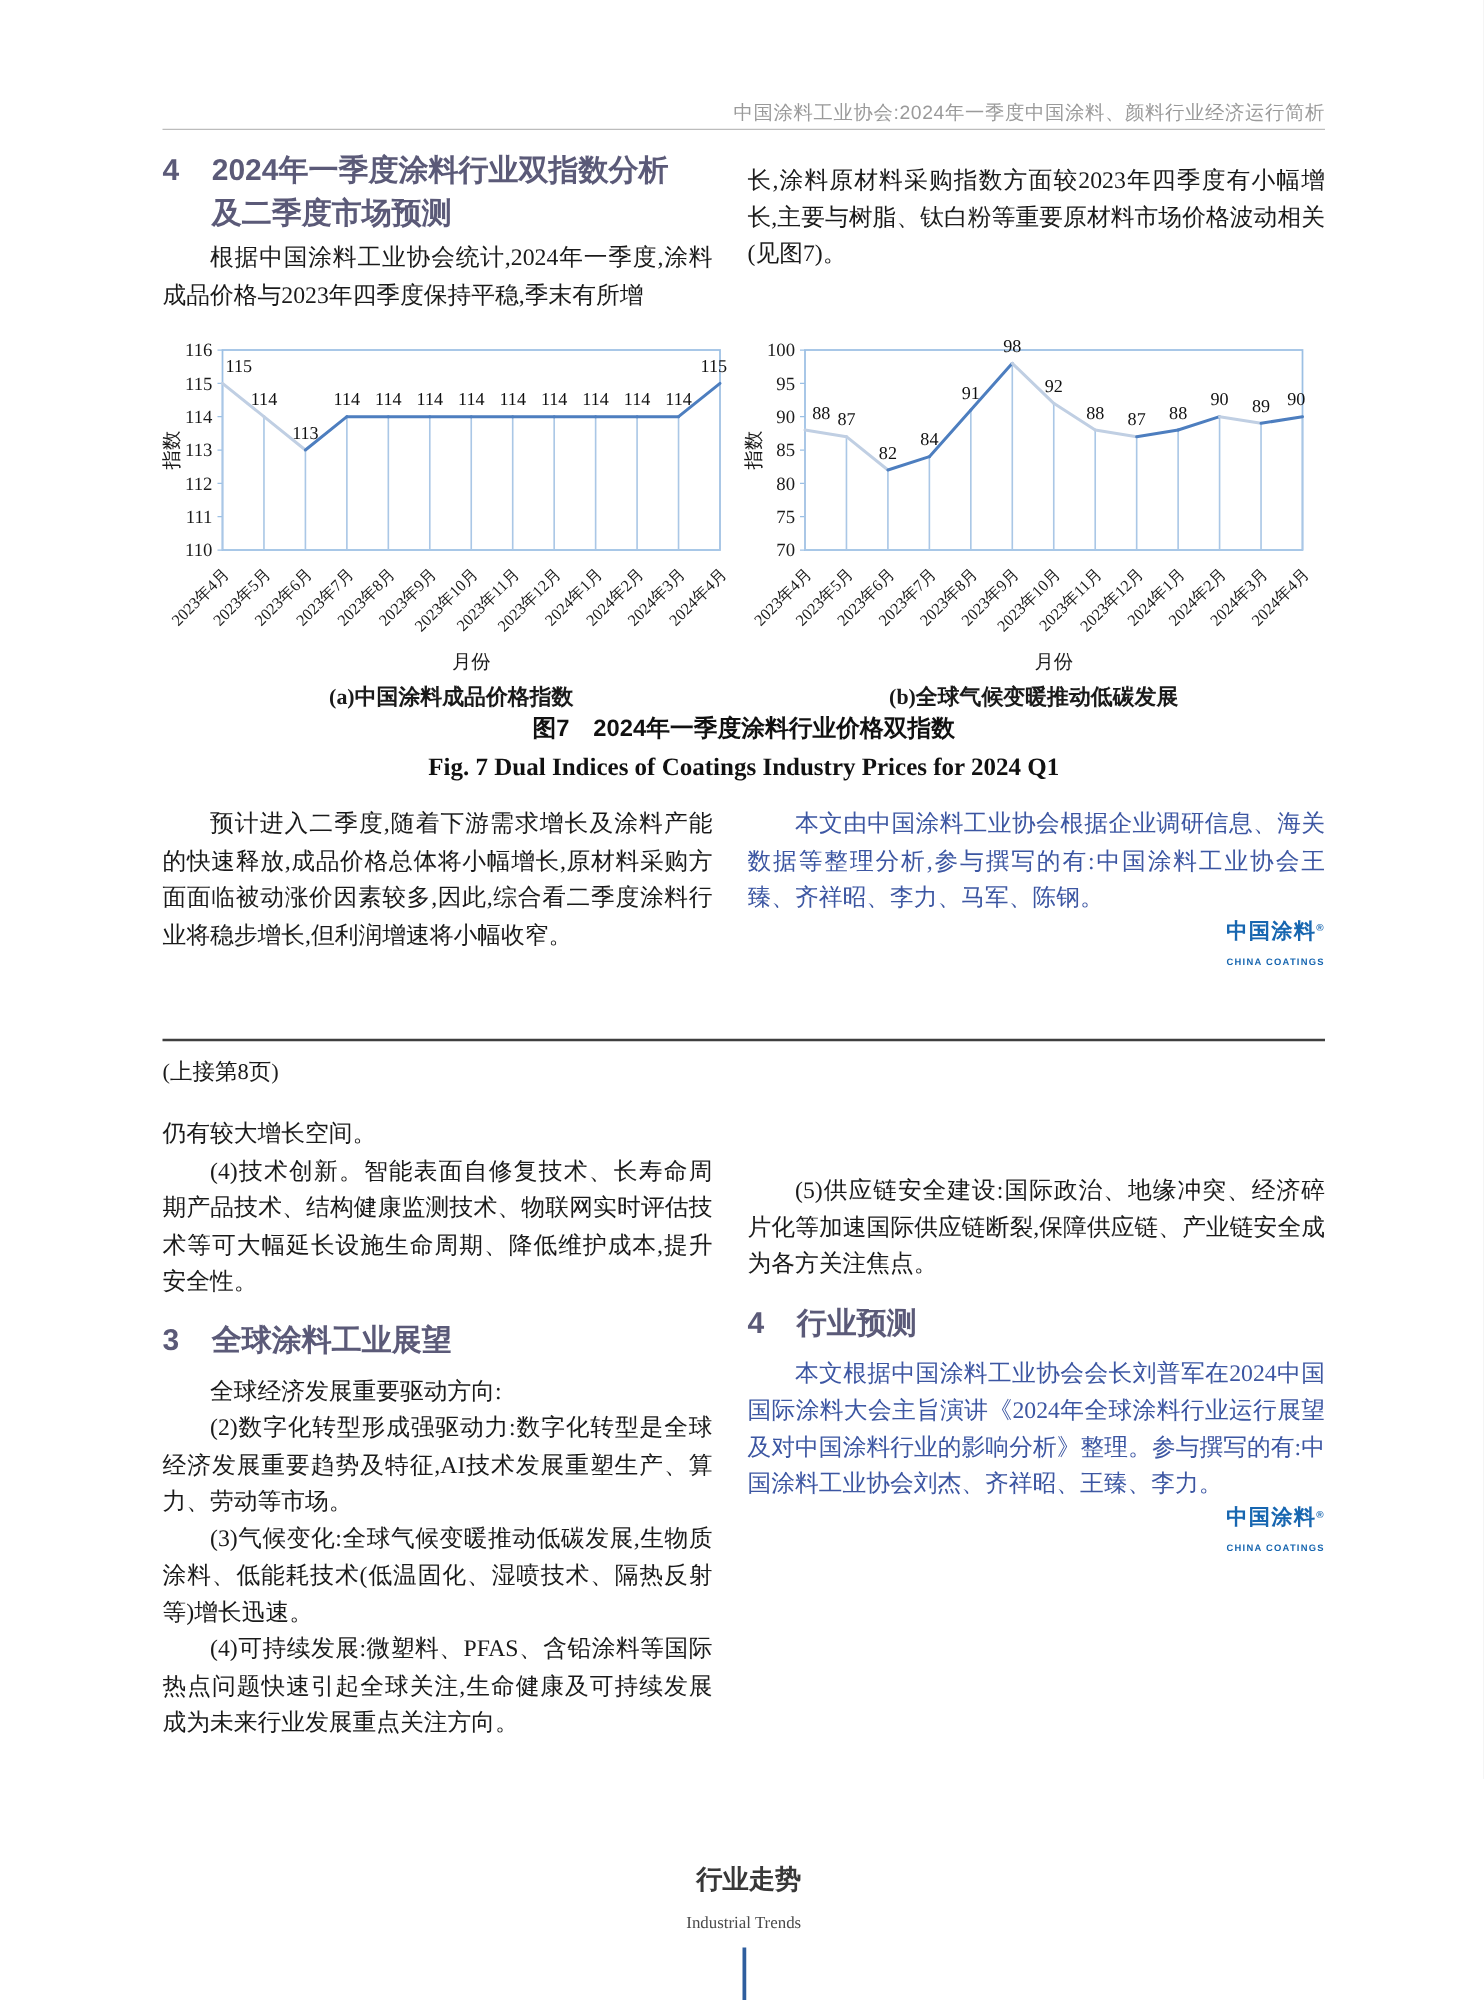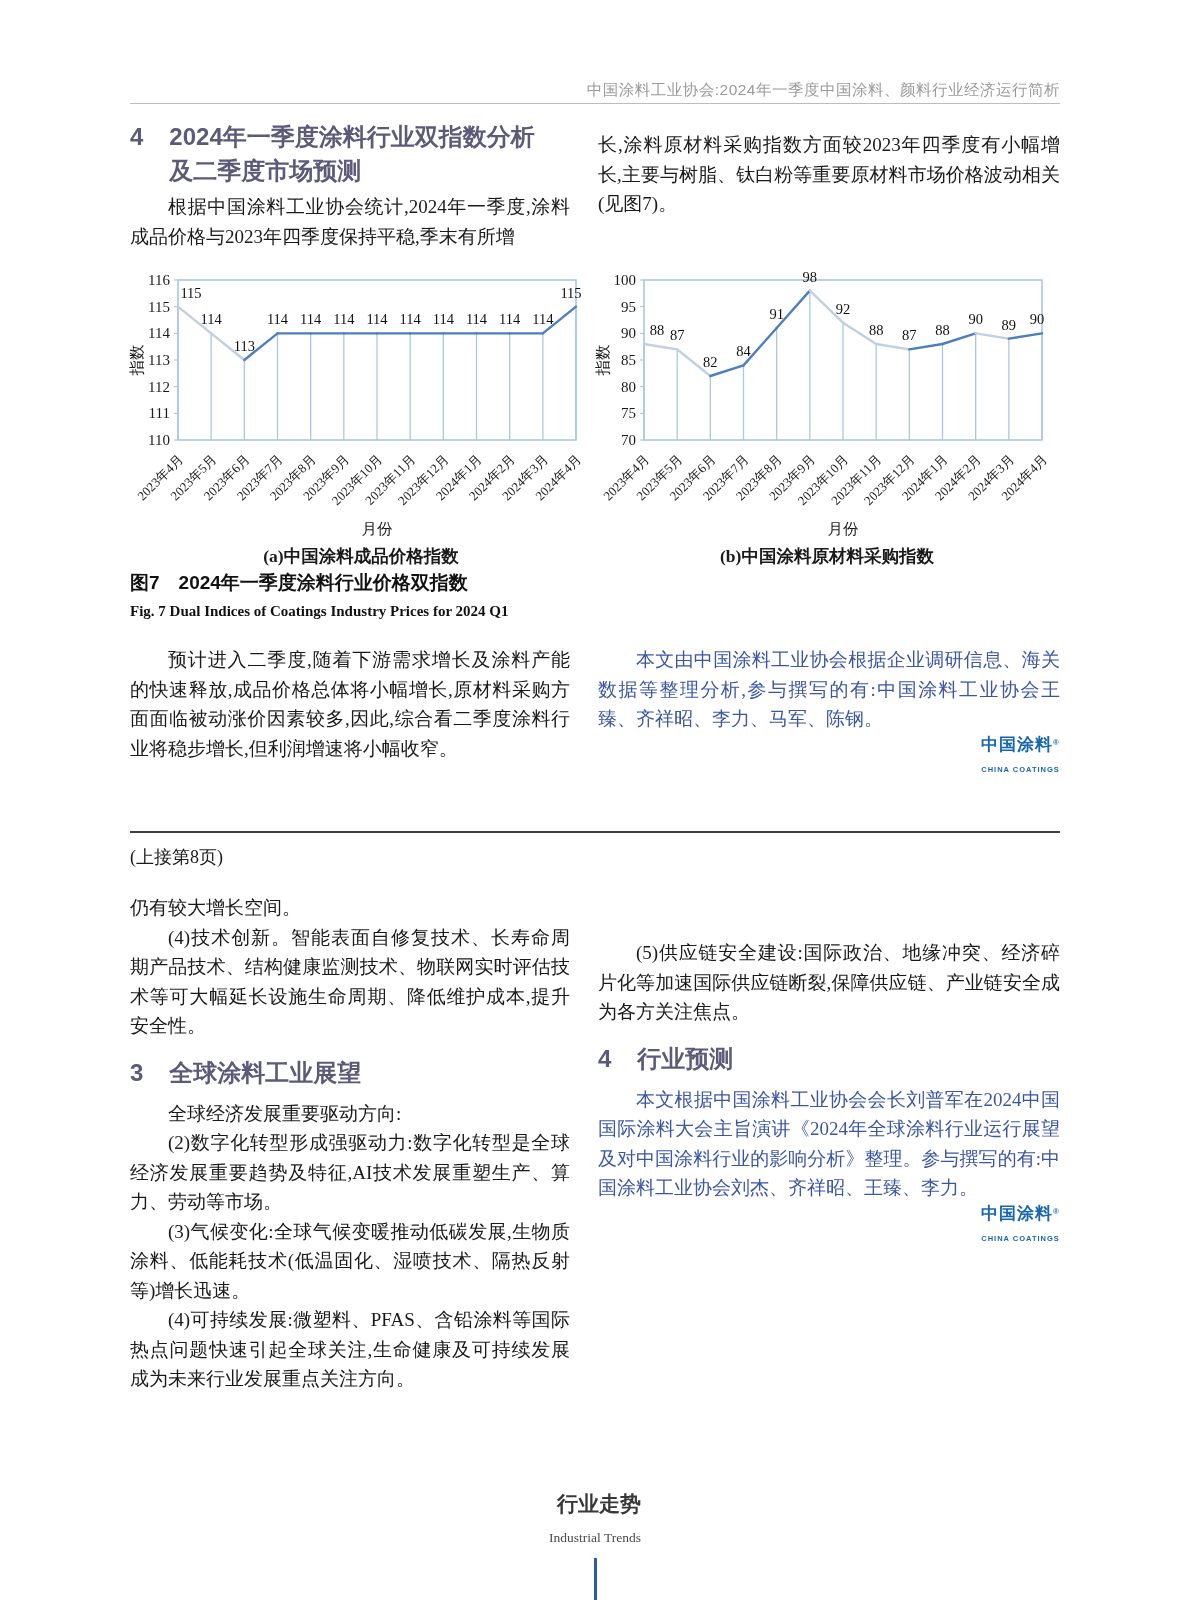--- a/index.html
+++ b/index.html
@@ -31,23 +31,23 @@
   .charts-row{position:absolute;left:128px;top:266px;width:932px;display:flex;}
   .chart-box{width:466px;}
   .chart-caption{text-align:center;font-weight:bold;font-size:17.5px;margin-top:2px;
                  font-family:"Liberation Serif","DejaVu Serif",serif;}
   .ctick{font:15px "Liberation Serif","DejaVu Serif",serif;fill:#1a1a1a;}
   .clabel{font:14.5px "Liberation Serif","DejaVu Serif",serif;fill:#111;}
   .cmonth{font:13px "Liberation Serif","DejaVu Serif",serif;fill:#1a1a1a;}
   .caxis{font:15.5px "Liberation Serif","DejaVu Serif",serif;fill:#1a1a1a;}
 
   
-  .fig-caption{position:absolute;left:130px;top:570px;width:930px;}
+  .fig-caption{position:absolute;left:130px;top:570px;width:930px;text-align:center;}
   .figcap-cn{font-family:"Liberation Sans","DejaVu Sans",sans-serif;font-weight:bold;font-size:19px;color:#111;}
-  .figcap-en{font-family:"Liberation Serif","DejaVu Serif",serif;font-weight:bold;font-size:15px;margin-top:7px;color:#111;}
+  .figcap-en{font-family:"Liberation Serif","DejaVu Serif",serif;font-weight:bold;font-size:20px;margin-top:7px;color:#111;}
 
   
   .logo-wrap{text-align:right;margin-top:2px;}
   .logo{display:inline-block;text-align:center;color:#1766b0;}
   .logo-cn{font-family:"Liberation Sans","DejaVu Sans",sans-serif;font-weight:bold;font-size:17px;line-height:17px;letter-spacing:1px;position:relative;}
   .logo-reg{font-size:8px;vertical-align:top;position:relative;top:-2px;}
   .logo-en{font-family:"Liberation Sans","DejaVu Sans",sans-serif;font-weight:bold;font-size:7.5px;letter-spacing:1px;margin-top:2px;}
 
   
   .divider{position:absolute;left:130px;top:831px;width:930px;border-top:2px solid #3f3f3f;}
@@ -224,21 +224,21 @@
             <text x="221.83333333333334" y="194" text-anchor="end" class="cmonth" transform="rotate(-45 221.83333333333334 194)">2023年9月</text>
             <text x="255" y="194" text-anchor="end" class="cmonth" transform="rotate(-45 255 194)">2023年10月</text>
             <text x="288.16666666666663" y="194" text-anchor="end" class="cmonth" transform="rotate(-45 288.16666666666663 194)">2023年11月</text>
             <text x="321.3333333333333" y="194" text-anchor="end" class="cmonth" transform="rotate(-45 321.3333333333333 194)">2023年12月</text>
             <text x="354.5" y="194" text-anchor="end" class="cmonth" transform="rotate(-45 354.5 194)">2024年1月</text>
             <text x="387.6666666666667" y="194" text-anchor="end" class="cmonth" transform="rotate(-45 387.6666666666667 194)">2024年2月</text>
             <text x="420.8333333333333" y="194" text-anchor="end" class="cmonth" transform="rotate(-45 420.8333333333333 194)">2024年3月</text>
             <text x="454" y="194" text-anchor="end" class="cmonth" transform="rotate(-45 454 194)">2024年4月</text>
             <text x="249" y="268" text-anchor="middle" class="caxis">月份</text>
           </svg></div>
-      <div class="chart-caption">(b)中国涂料原材料采购指数</div>
+      <div class="chart-caption">(b)全球气候变暖推动低碳发展</div>
     </div>
   </div>
 
   <div class="fig-caption">
     <div class="figcap-cn">图7　2024年一季度涂料行业价格双指数</div>
     <div class="figcap-en">Fig. 7   Dual Indices of Coatings Industry Prices for 2024 Q1</div>
   </div>
 
   <div class="colL body-text" style="top:645px;">
     <p class="ind">预计进入二季度,随着下游需求增长及涂料产能的快速释放,成品价格总体将小幅增长,原材料采购方面面临被动涨价因素较多,因此,综合看二季度涂料行业将稳步增长,但利润增速将小幅收窄。</p>

